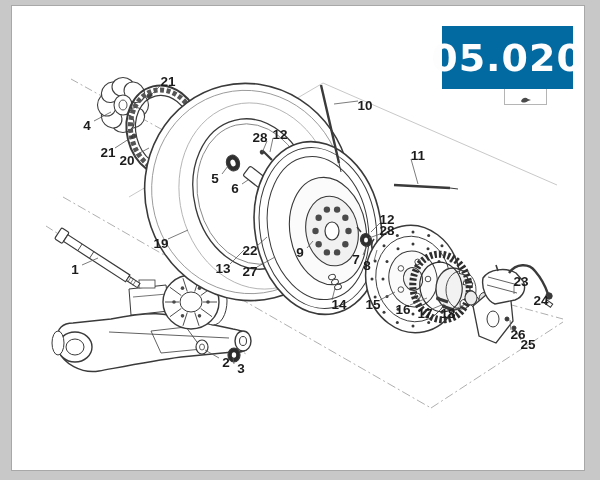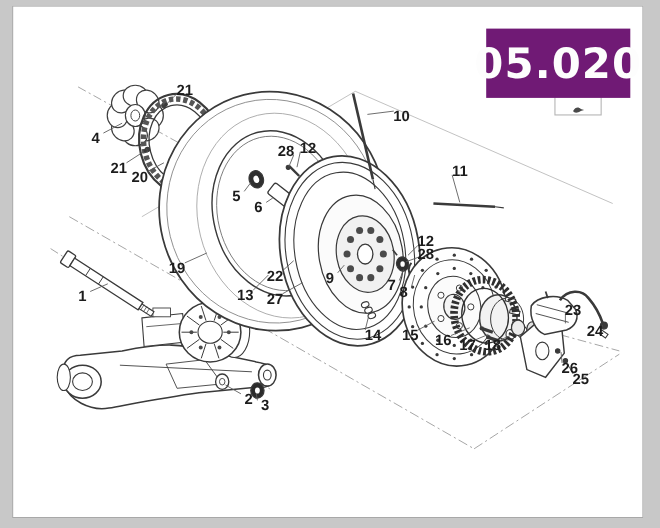--- a/index.html
+++ b/index.html
@@ -8,21 +8,21 @@
     font-family:"Liberation Sans","DejaVu Sans",sans-serif;
     background:#c8c8c8;position:relative;
   }
   .page{
     position:absolute;left:11px;top:5px;width:574px;height:466px;
     background:#ffffff;border:1px solid #a8a8a8;box-sizing:border-box;
   }
   #diagram{position:absolute;left:0;top:0;}
   .title-box{
     position:absolute;left:430px;top:20px;width:131px;height:63px;
-    background:#701a75;display:flex;align-items:center;justify-content:center;
+    background:#0369a1;display:flex;align-items:center;justify-content:center;
     z-index:3;
   }
   .title-box span{
     color:#fdfdfd;font-size:38px;font-weight:700;letter-spacing:1px;
     font-family:"DejaVu Sans","Liberation Sans",sans-serif;
   }
   .thumb-box{
     position:absolute;left:492px;top:81px;width:41px;height:16px;
     background:#ffffff;border:1px solid #b5b5b5;z-index:2;
     display:flex;align-items:flex-end;justify-content:center;

